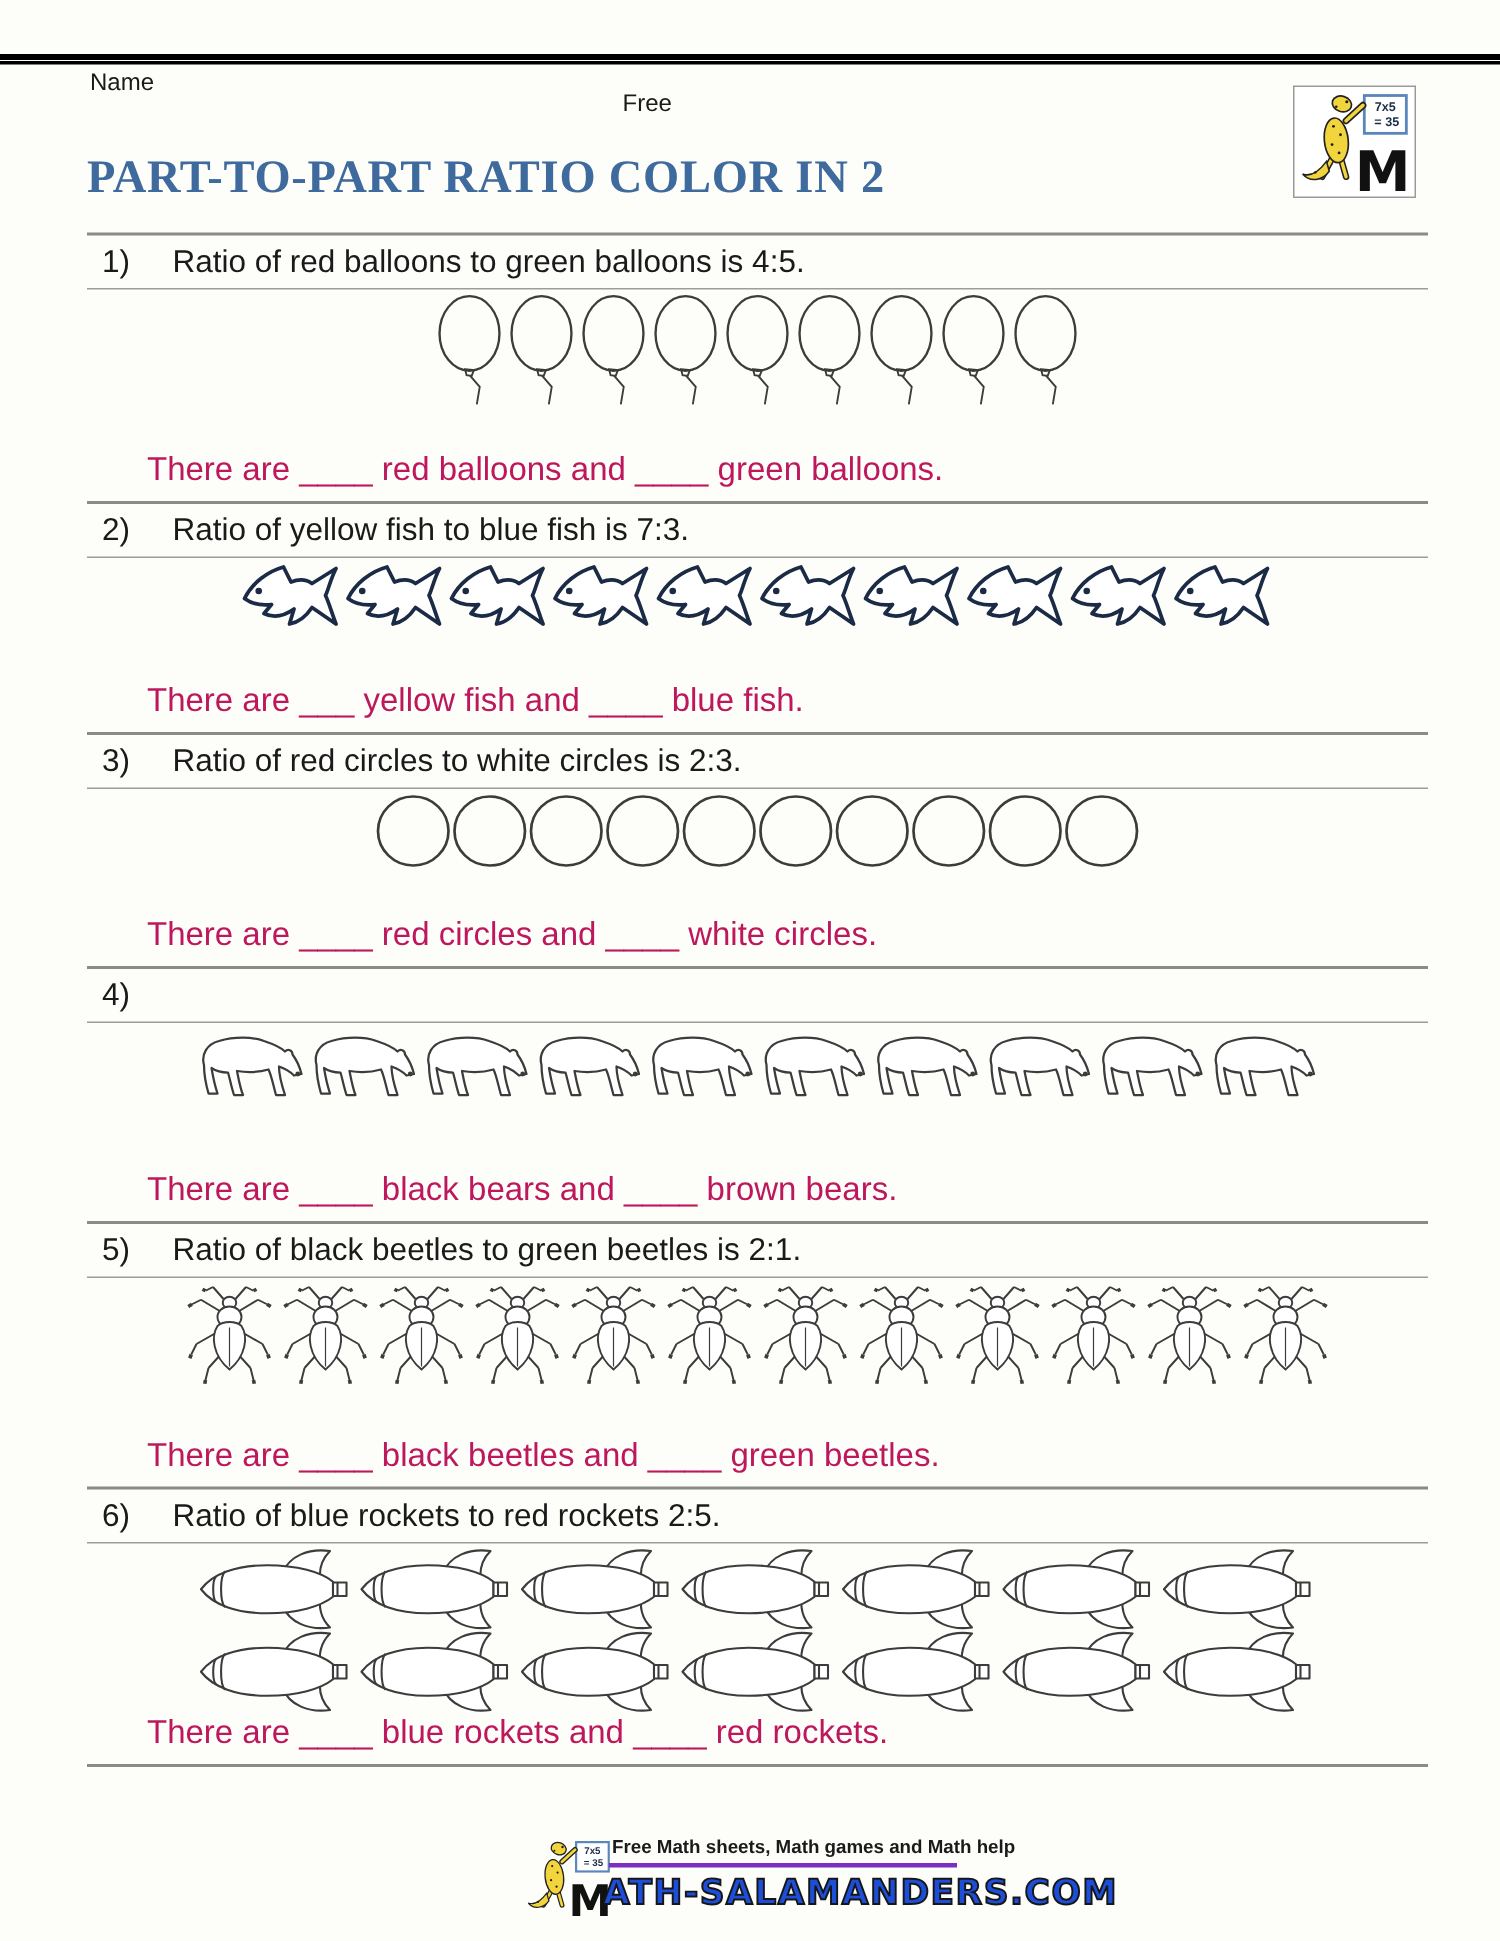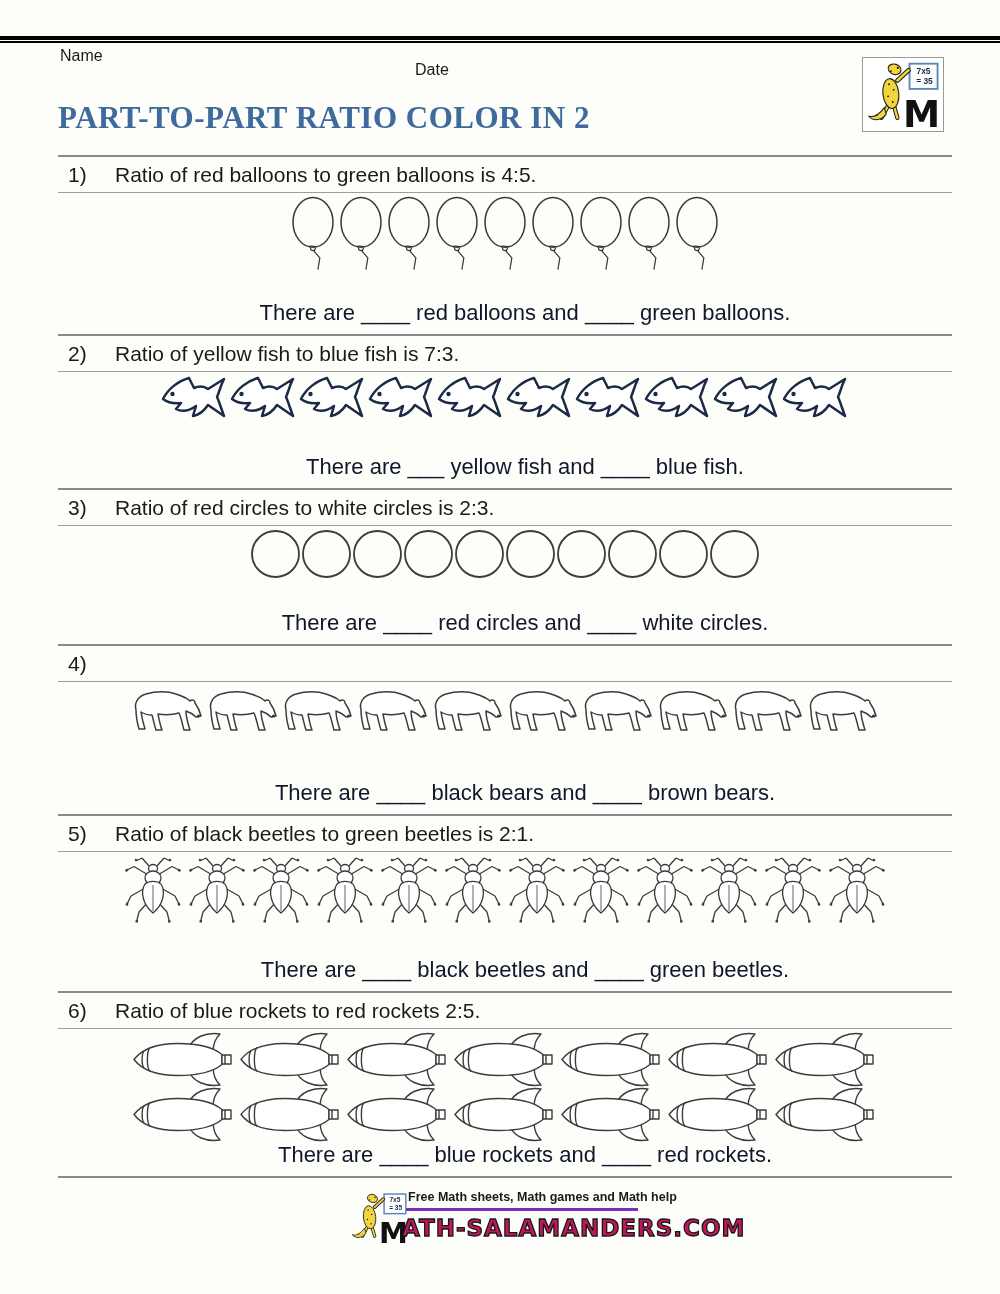--- a/index.html
+++ b/index.html
@@ -49,37 +49,37 @@
     margin:3px auto 0 auto;
   }
   .icons svg{display:block;flex:0 0 auto}
   .icon-balloon{width:48px;height:76px}
   .icon-fish{width:69px;height:46px}
   .icon-circle{width:51px;height:50px}
   .icon-bear{width:75px;height:50px}
   .icon-beetle{width:64px;height:68px}
   .icon-rocket{width:107px;height:55px}
   .sentence{
-    text-align:center;font-size:22px;color:#0f172a;
+    text-align:left;font-size:22px;color:#be185d;
     padding-left:40px;margin-bottom:8px;white-space:pre;
   }
   .q-balloon .sentence{margin-top:28px}
   .q-fish   .sentence{margin-top:33px}
   .q-circle .sentence{margin-top:31px}
   .q-bear   .sentence{margin-top:45px}
   .q-beetle .sentence{margin-top:34px}
   .q-rocket .sentence{}
-  .footer{position:absolute;left:350px;top:1188px;width:330px;height:64px}
+  .footer{position:absolute;left:350px;top:1222px;width:330px;height:64px}
   .f-lizard{position:absolute;left:0;top:2px;width:58px;height:56px}
   .f-tagline{position:absolute;left:58px;top:2px;font-size:12.5px;font-weight:bold;white-space:nowrap}
   .f-line{position:absolute;left:56px;top:20px;width:232px;height:3px;background:var(--footer-accent)}
   .f-site{
     position:absolute;left:52px;top:27px;
     font-family:"DejaVu Sans",sans-serif;font-weight:700;font-size:23px;
-    letter-spacing:1px;color:#be185d;-webkit-text-stroke:1.3px #161616;
+    letter-spacing:1px;color:#1d4ed8;-webkit-text-stroke:1.3px #161616;
     white-space:nowrap;
   }
 </style>
 </head>
 <body>
 
 <svg width="0" height="0" style="position:absolute" aria-hidden="true">
   <defs>
     <symbol id="sym-balloon" viewBox="0 0 48 78">
       <g fill="none" stroke="var(--icon-outline)" stroke-width="1.6">
@@ -150,21 +150,21 @@
           <circle cx="24" cy="40" r="1"></circle>
         <circle cx="29" cy="46" r="1"></circle>
           <circle cx="12" cy="60" r="0.9"></circle>
       </g>
     </symbol>
   </defs>
 </svg>
 
 <div class="topbar"></div>
 <span class="name-label">Name</span>
-<span class="date-label">Date</span>
+<span class="date-label">Free</span>
 
 <div class="logo-box">
   <svg>
       <use href="#sym-logo"></use>
     </svg>
 </div>
 
 <h1 class="page-title">PART-TO-PART RATIO COLOR IN 2</h1>
 
 <div id="questions">

